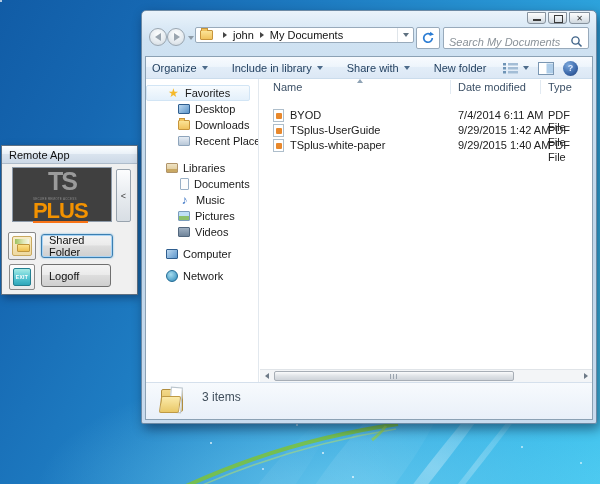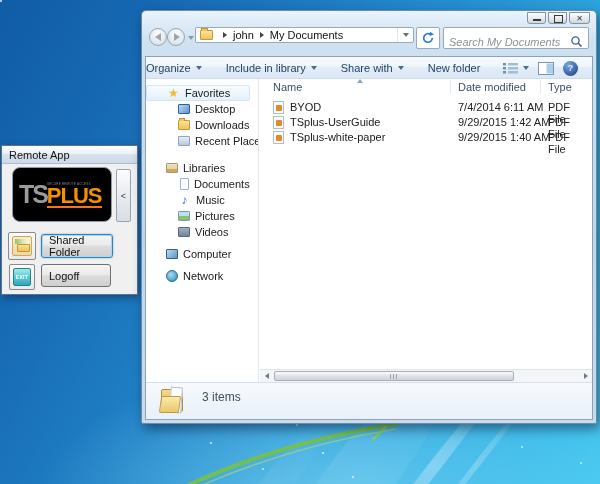--- a/index.html
+++ b/index.html
@@ -21,22 +21,22 @@
       470px 422px 0 rgba(255,255,255,.8), 521px 446px 0 rgba(255,255,255,.7),
       556px 402px 0 rgba(255,255,255,.8), 580px 462px 0 rgba(255,255,255,.7),
       352px 476px 0 rgba(255,255,255,.8), 296px 424px 0 rgba(255,255,255,.6); }
 
   
   .ra-win { position:absolute; left:1px; top:145px; width:137px; height:150px;
     border:1px solid #5f7183; background:#f0f0f0; box-shadow:2px 3px 8px rgba(0,0,25,.35); }
   .ra-title { height:18px; background:linear-gradient(#fdfeff,#eaf1f8 45%,#d9e3ee 50%,#cdd9e7); border-bottom:1px solid #aebccb;
     line-height:18px; padding-left:7px; font-size:11px; color:#111; }
   .ra-body { position:relative; height:130px; }
-  .ra-logo { position:absolute; left:10px; top:3px; width:100px; height:55px; background:#000000; border:1px solid #8d9aa9; border-radius:8px;
-    display:flex; align-items:center; justify-content:center; }
+  .ra-logo { position:absolute; left:10px; top:3px; width:100px; height:55px; background:#404040; border:1px solid #8d9aa9; border-radius:0;
+    display:flex; align-items:center; justify-content:center;flex-direction:column; }
   .ra-logo .ts { font-size:25px; font-weight:bold; color:#9b9b9b; letter-spacing:-2px; }
   .ra-logo .plus-wrap { display:flex; flex-direction:column; align-items:flex-start; }
   .ra-logo .tagline { font-size:4px; color:#8a8a8a; letter-spacing:.3px; white-space:nowrap; transform:scale(.75); transform-origin:left bottom; }
   .ra-logo .plus { font-size:22px; font-weight:bold; color:#f39200; letter-spacing:-1px; line-height:20px; border-bottom:2px solid #f97316; }
   .ra-collapse { position:absolute; left:114px; top:5px; width:15px; height:53px; border:1px solid #98a3ae; border-radius:2px;
     background:linear-gradient(#fcfdfe,#e8ecf0 50%,#d8dee4); font-size:9px; color:#444; display:flex; align-items:center; justify-content:center; cursor:default; }
   .ra-iconbtn { position:absolute; border:1px solid #8a8a8a; border-radius:2px; background:linear-gradient(#fdfdfd,#e9e9e9); }
   .ra-iconbtn.shared { left:6px; top:68px; width:28px; height:28px; }
   .ra-iconbtn.exit { left:7px; top:100px; width:26px; height:26px; }
   .sh-win { position:absolute; inset:3px; background:linear-gradient(#f8eecb,#eed9a0); border:1px solid #c9a95f; border-radius:2px; }
@@ -79,21 +79,21 @@
   .addr-drop i { width:0; height:0; border-left:3.5px solid transparent; border-right:3.5px solid transparent; border-top:4px solid #5f7180; }
   .refreshbtn { position:absolute; left:274px; top:4px; width:24px; height:22px; background:#fff; border:1px solid #98aabb; border-radius:2px;
     display:flex; align-items:center; justify-content:center; }
   .searchbox { position:absolute; left:301px; top:4px; width:146px; height:22px; background:#fff; border:1px solid #98aabb; border-radius:2px;
     display:flex; align-items:flex-end; padding:0 5px; }
   .searchbox input { flex:1; border:none; outline:none; font-size:11px; font-family:inherit; color:#333; background:transparent; min-width:0; }
   .searchbox input::placeholder { color:#8a9299; font-style:italic; }
   .client { position:absolute; left:3px; right:3px; top:45px; bottom:3px; border:1px solid #8ba1b4; background:#fff; overflow:hidden; }
   .toolbar { position:absolute; left:0; right:0; top:0; height:22px;
     background:linear-gradient(#f8fbfe,#eef5fc 45%,#e2edf8 50%,#dce8f5); border-bottom:1px solid #cbdcec;
-    display:flex; align-items:center; padding-left:0; color:#1e3c5c; }
+    display:flex; align-items:center; padding-left:6px; color:#1e3c5c; }
   .tb-item { display:flex; align-items:center; margin-right:24px; cursor:default; }
   .tb-item i { width:0; height:0; border-left:3px solid transparent; border-right:3px solid transparent; border-top:4px solid #4d6b8a; margin-left:5px; margin-top:1px; }
   .tb-right { position:absolute; right:14px; top:0; height:22px; display:flex; align-items:center; gap:9px; }
   .helpbtn { width:15px; height:15px; border-radius:50%; background:radial-gradient(circle at 35% 28%,#7aa8dd,#3a66a8 60%,#203e74);
     color:#dfeaff; font-size:9px; font-weight:bold; display:flex; align-items:center; justify-content:center; }
   .views-wrap { display:flex; align-items:center; gap:4px; }
   .views-wrap i { width:0; height:0; border-left:3px solid transparent; border-right:3px solid transparent; border-top:4px solid #4d6b8a; }
   .main { position:absolute; left:0; right:0; top:22px; bottom:37px; background:#fff; }
   .sidebar { position:absolute; left:0; top:0; bottom:0; width:113px; border-right:1px solid #e2e8ee; padding-top:6px; overflow:hidden; }
   .sb-item { height:16px; display:flex; align-items:center; padding-left:20px; white-space:nowrap; cursor:default; }
@@ -112,21 +112,21 @@
   .ic-pic { background:linear-gradient(180deg,#bfe0f5 55%,#8cc06a 55%); border:1px solid #7a9cbc; }
   .ic-video { background:linear-gradient(#9fb0c2,#70849a); border:1px solid #52677e; }
   .ic-net { width:12px; height:12px; border-radius:50%; background:radial-gradient(circle at 38% 35%,#a6dcef,#2d88b8); border:1px solid #1f6a94; }
   .filepane { position:absolute; left:114px; right:0; top:0; bottom:0; }
   .fhdr { position:absolute; left:0; right:0; top:0; height:17px; color:#3c5066; }
   .fhdr .col { position:absolute; top:2px; cursor:default; }
   .col-name { left:13px; } .col-date { left:198px; } .col-type { left:288px; }
   .sortarrow { position:absolute; left:97px; top:0; width:0; height:0; border-left:3.5px solid transparent; border-right:3.5px solid transparent; border-bottom:4px solid #8fa3b5; }
   .hdr-sep { position:absolute; top:1px; width:1px; height:14px; background:#e2eaf2; }
   .sep1 { left:190px; } .sep2 { left:280px; }
-  .frow { position:absolute; left:0; right:8px; height:15px; display:block; cursor:default; }
+  .frow { position:absolute; left:0; right:8px; height:15px; display:block; cursor:default;margin-top:8px; }
   .frow .fname { position:absolute; left:30px; top:1px; }
   .frow .fdate { position:absolute; left:198px; top:1px; color:#222; }
   .frow .ftype { position:absolute; left:288px; top:1px; color:#222; }
   .pdf-ic { position:absolute; left:13px; top:1px; width:11px; height:13px; background:#fff; border:1px solid #aebecb; }
   .pdf-ic::after { content:""; position:absolute; left:2px; top:3px; width:6px; height:6px; background:#e8882c; border-radius:1px; }
   .hscroll { position:absolute; left:0; right:0; bottom:0; height:13px; background:#f3f5f7; border-top:1px solid #e0e4e8; }
   .hs-arrow { position:absolute; top:0; width:13px; height:12px; display:flex; align-items:center; justify-content:center; }
   .hs-arrow.left { left:0; } .hs-arrow.right { right:0; }
   .hs-tri-l { width:0; height:0; border-top:3px solid transparent; border-bottom:3px solid transparent; border-right:4px solid #6d7a87; }
   .hs-tri-r { width:0; height:0; border-top:3px solid transparent; border-bottom:3px solid transparent; border-left:4px solid #6d7a87; }

